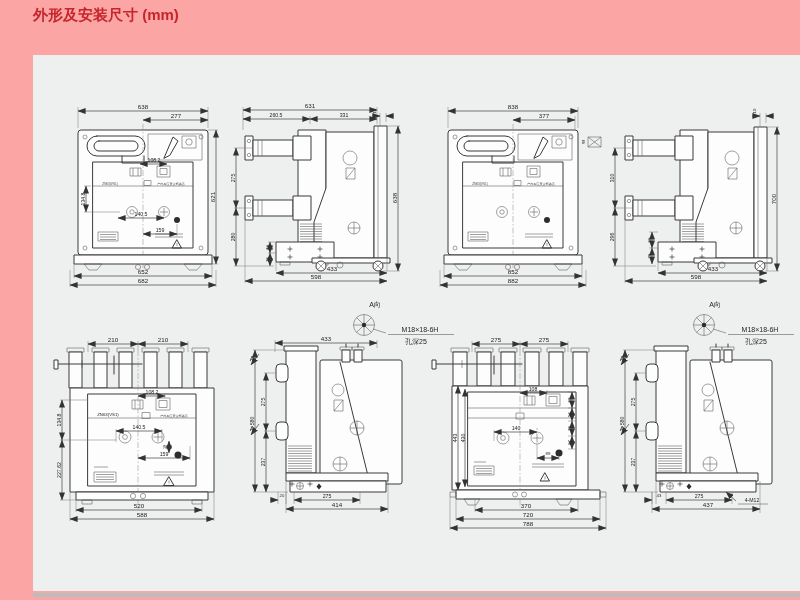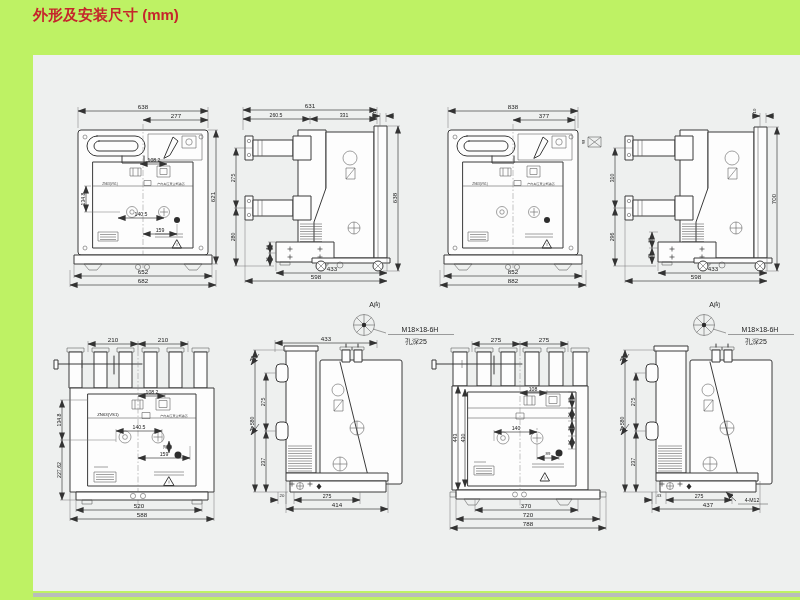--- a/index.html
+++ b/index.html
@@ -1,16 +1,16 @@
 <!DOCTYPE html>
 <html><head>
 <meta charset="utf-8">
 <style>
   html,body{margin:0;padding:0;background:#fff}
-  .page{position:relative;width:800px;height:600px;background:#bef264;font-family:"Liberation Sans",sans-serif;overflow:hidden}
+  .page{position:relative;width:800px;height:600px;background:#fca5a5;font-family:"Liberation Sans",sans-serif;overflow:hidden}
   .title{position:absolute;left:33px;top:6px;color:#c5262c;font-size:15px;font-weight:bold}
   .panel{position:absolute;left:33px;top:55px;width:767px;height:536px;background:#eef0ef}
   .bottombar{position:absolute;left:33px;top:593px;width:767px;height:4px;background:#b9bdbc}
   svg.d{position:absolute;overflow:visible}
   .ln{fill:none;stroke:#3b3b3b;stroke-width:1;stroke-linejoin:round;stroke-linecap:round}
   .fw{fill:#fdfdfd;stroke:#3b3b3b;stroke-width:1;stroke-linejoin:round}
   .tn{fill:none;stroke:#555;stroke-width:.55;stroke-linejoin:round}
   .dim{stroke:#333;stroke-width:.65;fill:none}
   .ext{stroke:#777;stroke-width:.5;fill:none}
   .cl{stroke:#888;stroke-width:.5;stroke-dasharray:6 2 1.5 2;fill:none}

